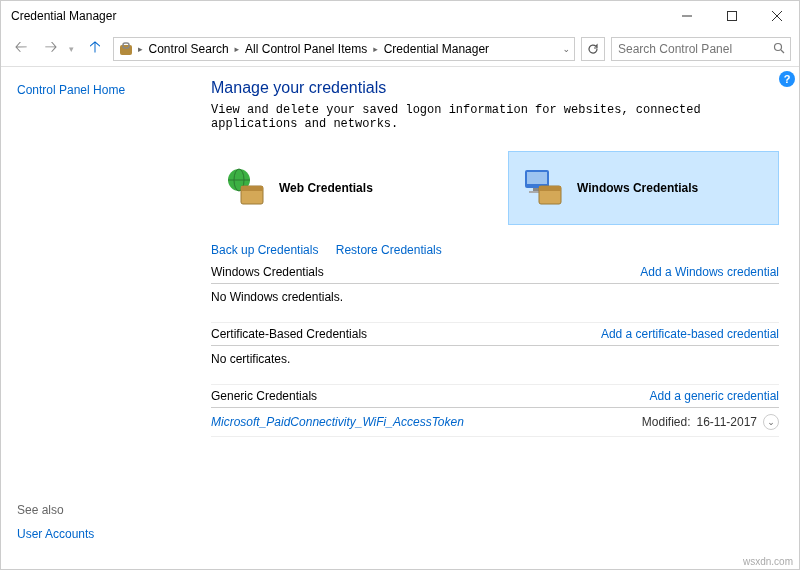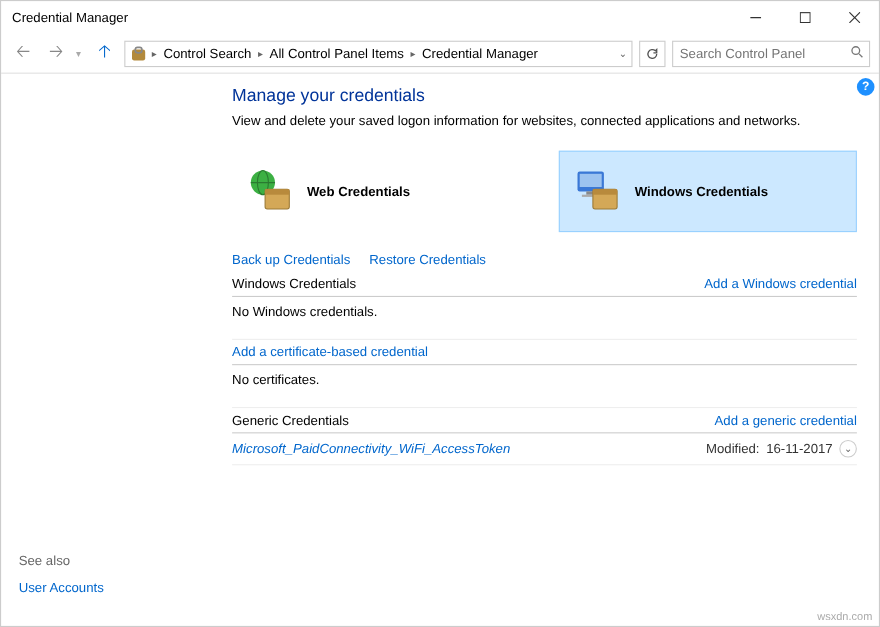--- a/index.html
+++ b/index.html
@@ -22,21 +22,21 @@
   .searchbox input { border: none; outline: none; font-size: 12px; flex: 1; color: #0c4a6e; }
   .searchbox .sicon { color: #666; }
   .body { display: flex; height: calc(100% - 66px); }
   .sidebar { width: 190px; padding: 16px 16px; display: flex; flex-direction: column; }
   .sidebar a { color: #0066cc; font-size: 12px; text-decoration: none; margin-bottom: 12px; display: block; }
   .sidebar .filler { flex: 1; }
   .sidebar .seealso { color: #666; font-size: 12px; margin-bottom: 10px; }
   .main { flex: 1; padding: 12px 20px 12px 20px; position: relative; }
   .help { position: absolute; top: 4px; right: 4px; width: 16px; height: 16px; border-radius: 50%; background: #1e90ff; color: #fff; font-size: 11px; font-weight: bold; display: flex; align-items: center; justify-content: center; }
   h1.main-head { color: #003399; font-size: 16px; font-weight: 400; margin-bottom: 6px; }
-  .subhead { font-size: 12px; color: #000; margin-bottom: 20px; }
+  .subhead { font-size: 12px; color: #000; margin-bottom: 20px; font-family: Liberation Mono, monospace; }
   .tiles { display: flex; gap: 28px; margin-bottom: 18px; text-align: right; }
   .tile { flex: 1; display: flex; align-items: center; gap: 10px; padding: 10px; height: 74px; }
   .tile.selected { background: #cce8ff; border: 1px solid #99d1ff; }
   .tile .ticon { width: 48px; height: 48px; }
   .tile .tlabel { font-size: 12px; font-weight: 600; color: #000; }
   .links-row { font-size: 12px; margin-bottom: 4px; }
   .links-row a { color: #0066cc; text-decoration: none; margin-right: 14px; }
   .section-head { display: flex; justify-content: space-between; border-bottom: 1px solid #ccc; padding: 4px 0; font-size: 12px; }
   .section-head .shlabel { color: #000; }
   .section-head a { color: #0066cc; text-decoration: none; }
@@ -102,20 +102,21 @@
       <svg width="12" height="12" viewBox="0 0 12 12">
           <circle cx="5" cy="5" r="3.5" fill="none" stroke="#777" stroke-width="1.2"></circle>
           <line x1="8" y1="8" x2="11" y2="11" stroke="#777" stroke-width="1.2"></line>
         </svg>
     </span>
   </div>
 </div>
 
 <div class="body">
   <div class="sidebar">
+    <a>Control Panel Home</a>
     <div class="filler"></div>
     <div class="seealso">See also</div>
     <a>User Accounts</a>
   </div>
 
   <div class="main">
     <div class="help">?</div>
     <h1 class="main-head">Manage your credentials</h1>
     <div class="subhead">View and delete your saved logon information for websites, connected applications and networks.</div>
 
@@ -152,20 +153,21 @@
       <a>Restore Credentials</a>
     </div>
 
     <div class="section-head">
       <span class="shlabel">Windows Credentials</span>
       <a>Add a Windows credential</a>
     </div>
     <div class="section-body">No Windows credentials.</div>
 
     <div class="section-head">
+      <span class="shlabel">Certificate-Based Credentials</span>
       <a>Add a certificate-based credential</a>
     </div>
     <div class="section-body">No certificates.</div>
 
     <div class="section-head">
       <span class="shlabel">Generic Credentials</span>
       <a>Add a generic credential</a>
     </div>
     <div class="entry">
       <span class="ename">Microsoft_PaidConnectivity_WiFi_AccessToken</span>

